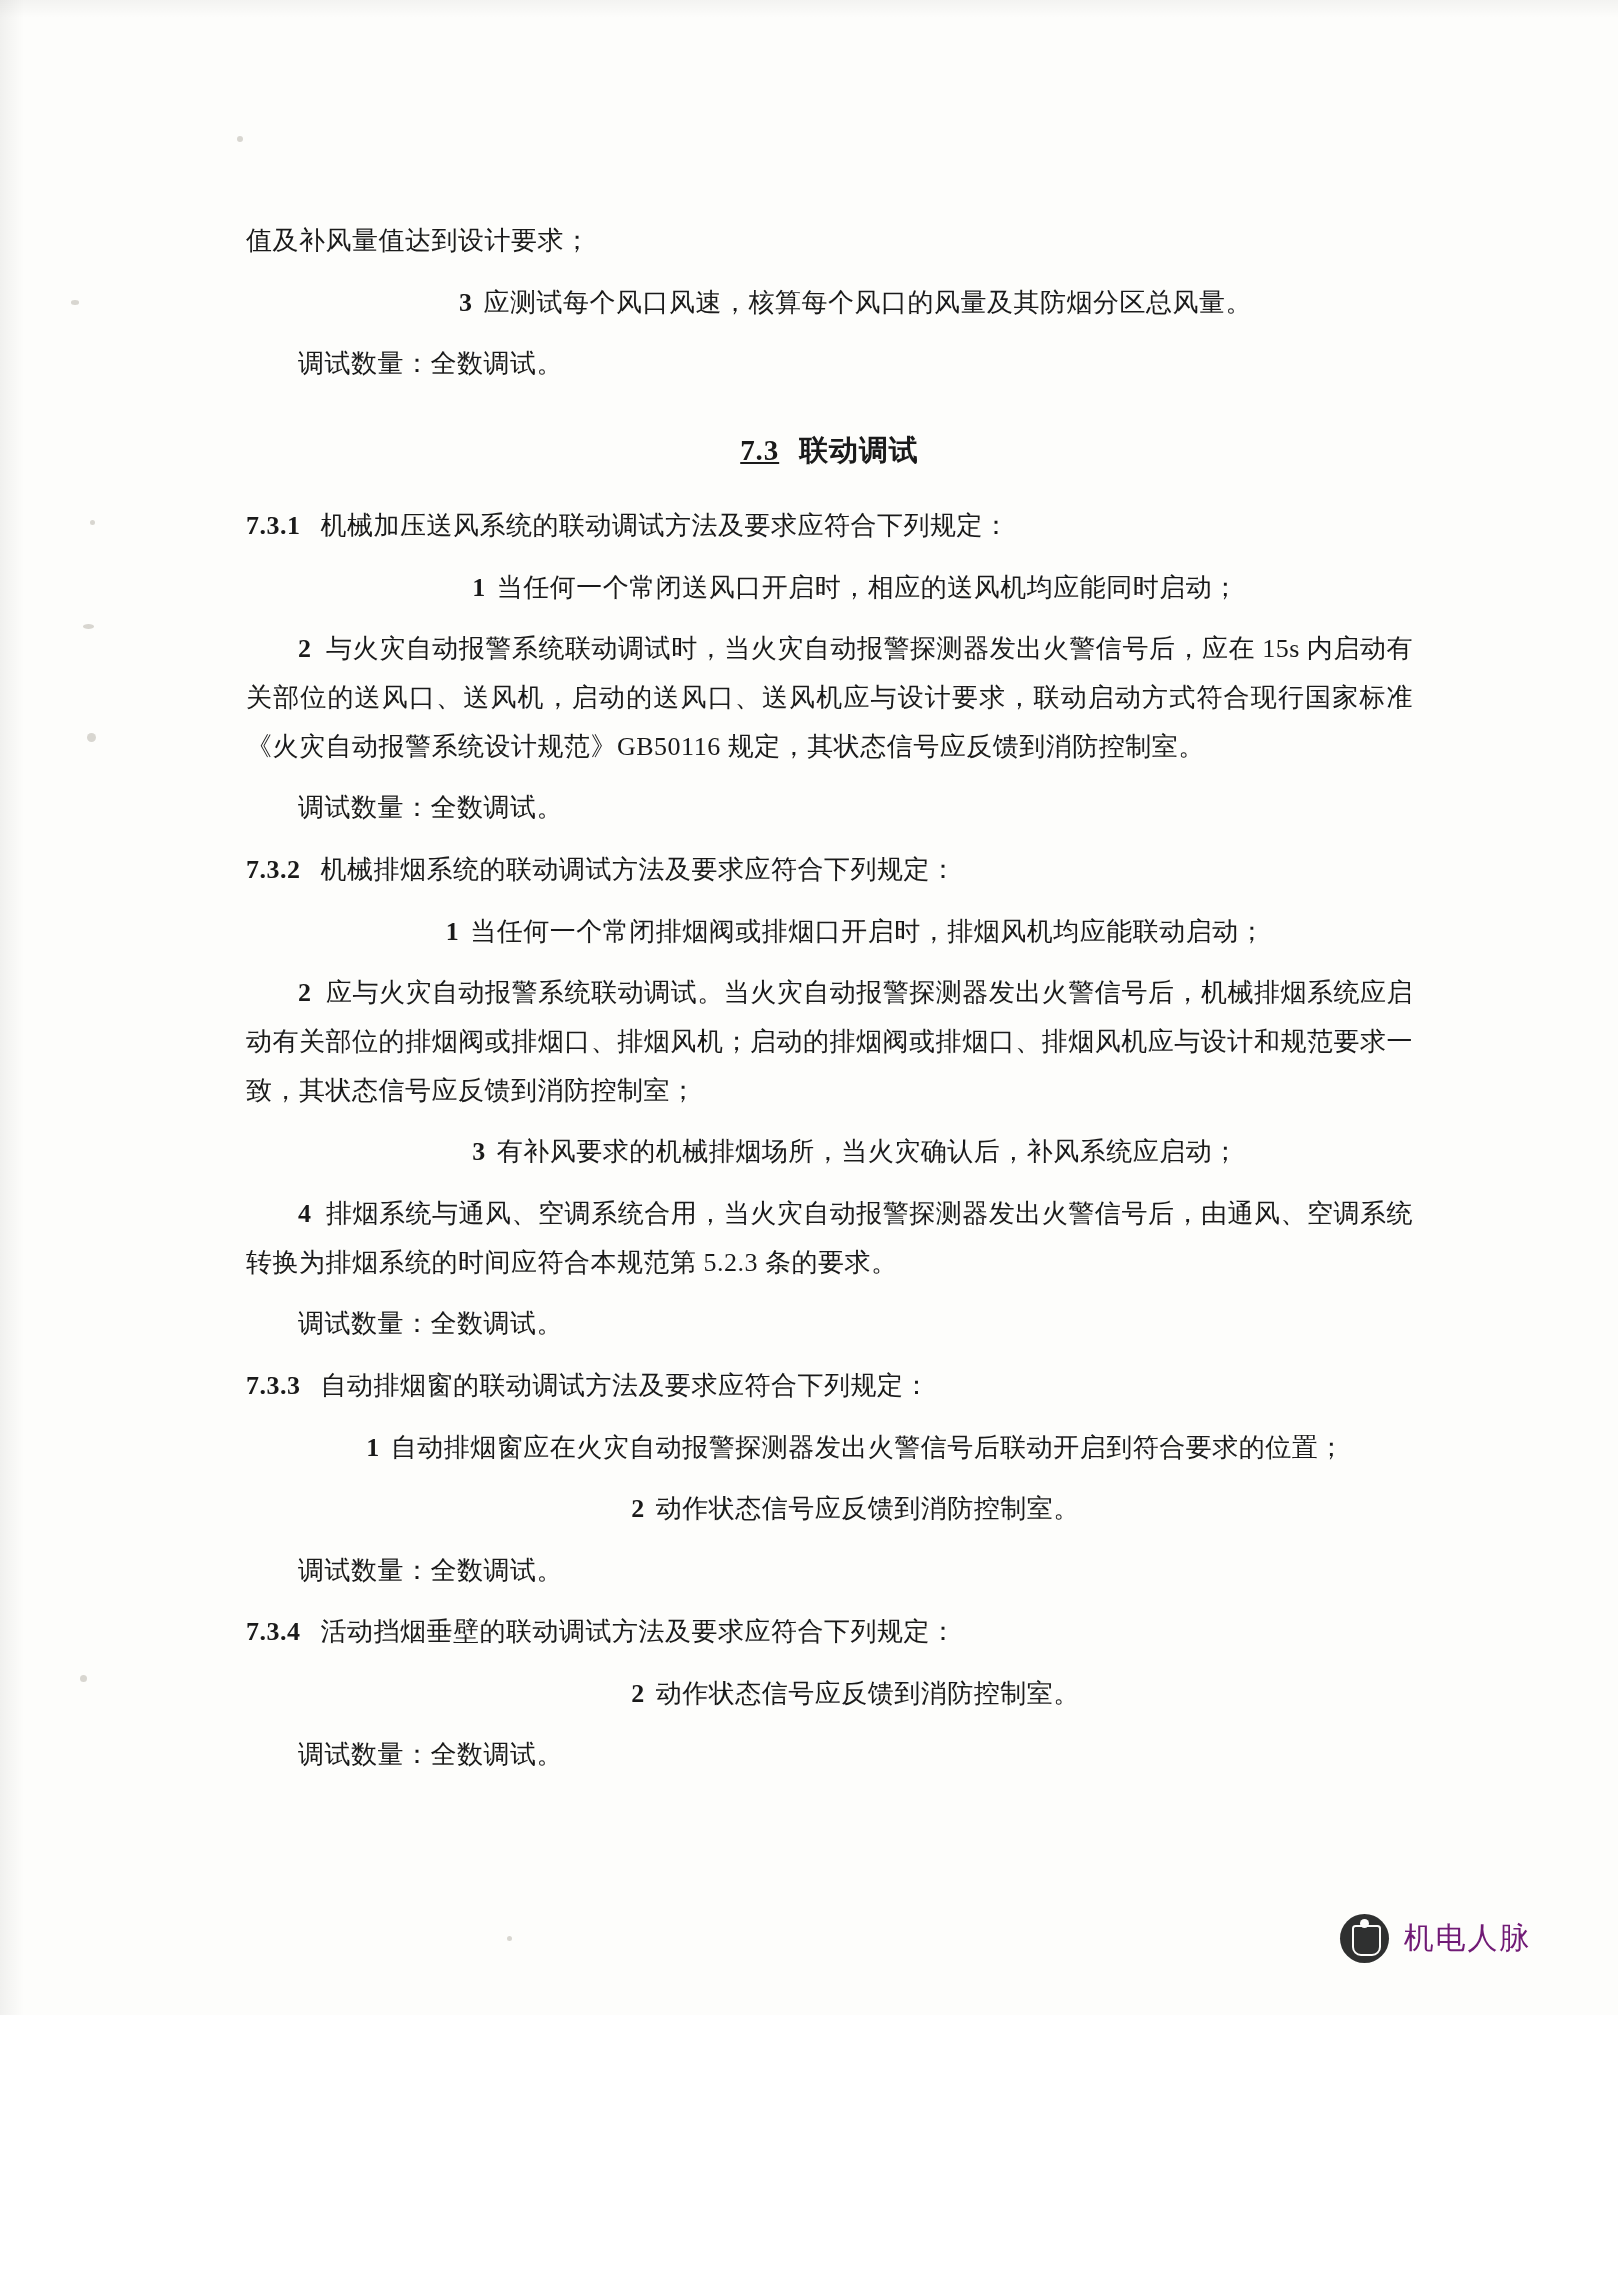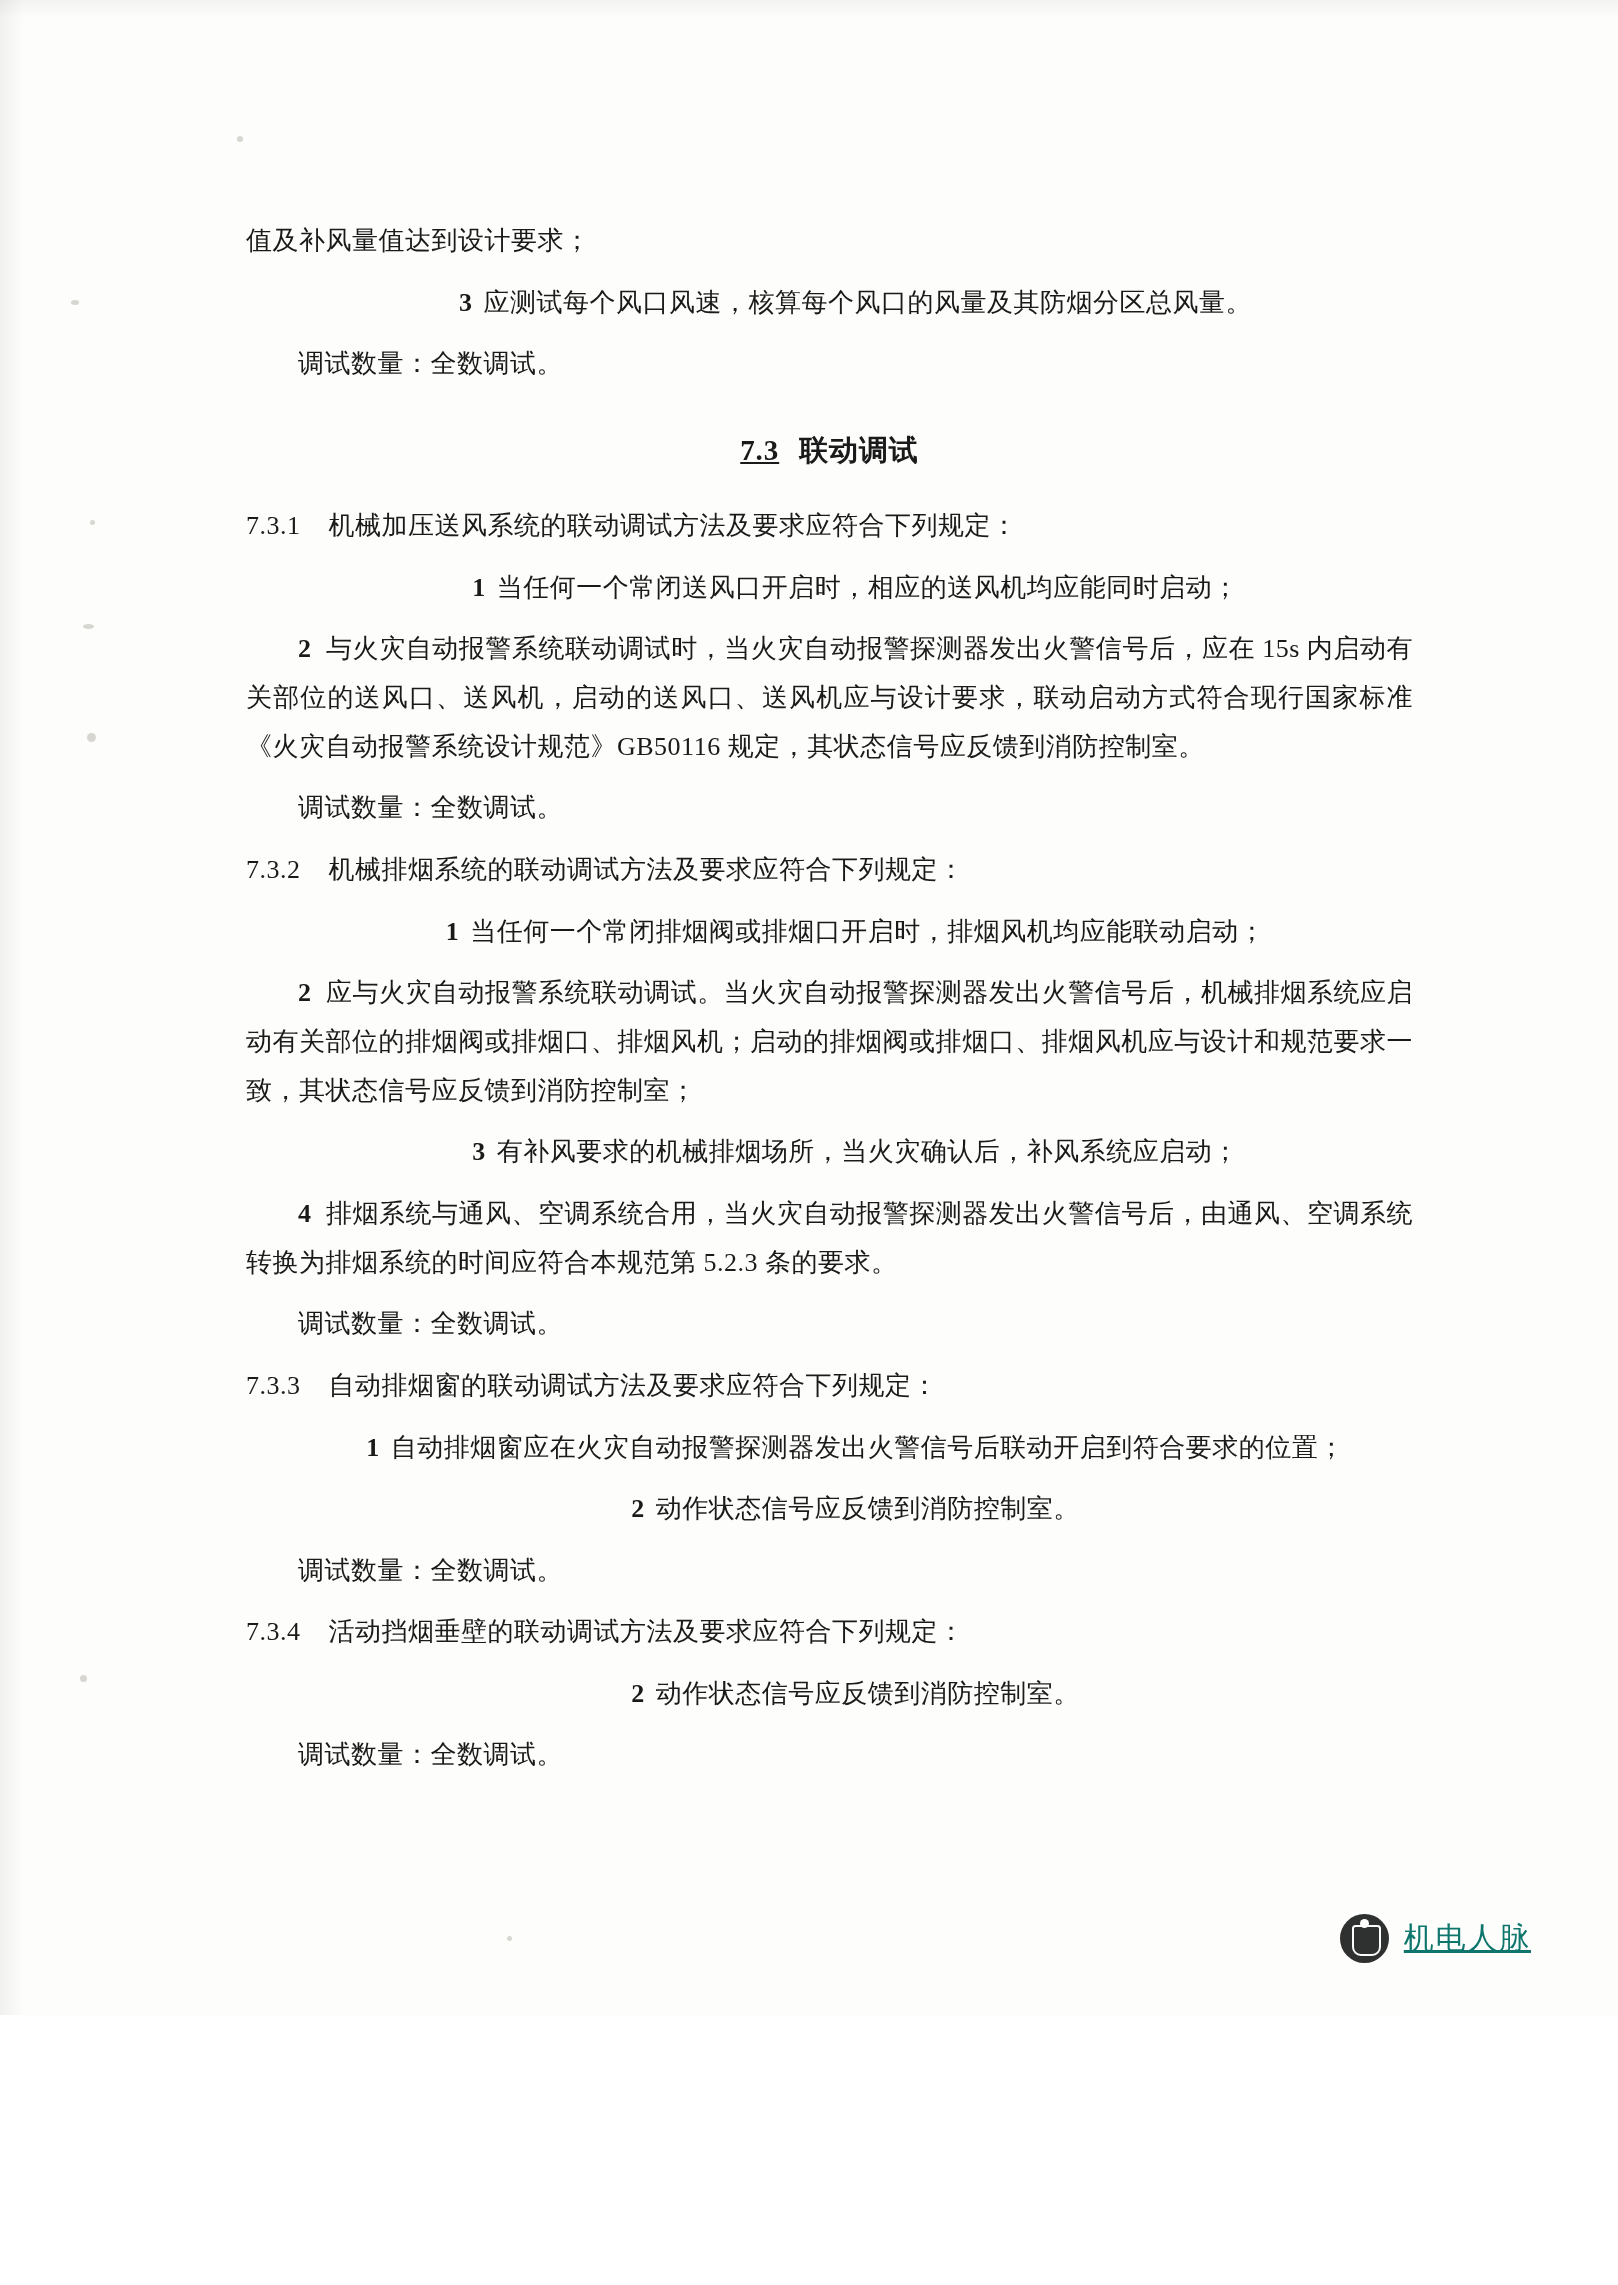--- a/index.html
+++ b/index.html
@@ -60,22 +60,22 @@
     font-weight: bold;
     margin-right: 14.5px;
   }
   .clause {
     margin: 0 0 12.7px 0;
     font-size: 26px;
     line-height: 1.88;
     letter-spacing: 0.5px;
   }
   .clause-num {
-    font-weight: normal;
-    margin-right: 28px;
+    font-weight: bold;
+    margin-right: 20px;
   }
   .section-head {
     text-align: center;
     font-size: 29px;
     font-weight: bold;
     letter-spacing: 0.9px;
     margin: 42px 0 31px 0;
   }
   .section-head .sec-no {
     margin-right: 20px;
@@ -139,23 +139,22 @@
     left: 20px;
     top: 5.4px;
     width: 9px;
     height: 9px;
     border-radius: 50%;
     background: #fdfdfb;
   }
   .wm-text {
     font-family: "Liberation Sans", "DejaVu Sans", sans-serif;
     font-size: 30px;
-    color: #0f766e;
+    color: #701a75;
     letter-spacing: 1.8px;
-    text-decoration: underline;
   }
 </style>
 </head>
 <body>
 
 <div class="page">
   <div class="scan-top-edge"></div>
   <div class="scan-left-edge"></div>
 
   <div class="speck" style="left:237px; top:136px; width:6.3px; height:6.3px;"></div>

